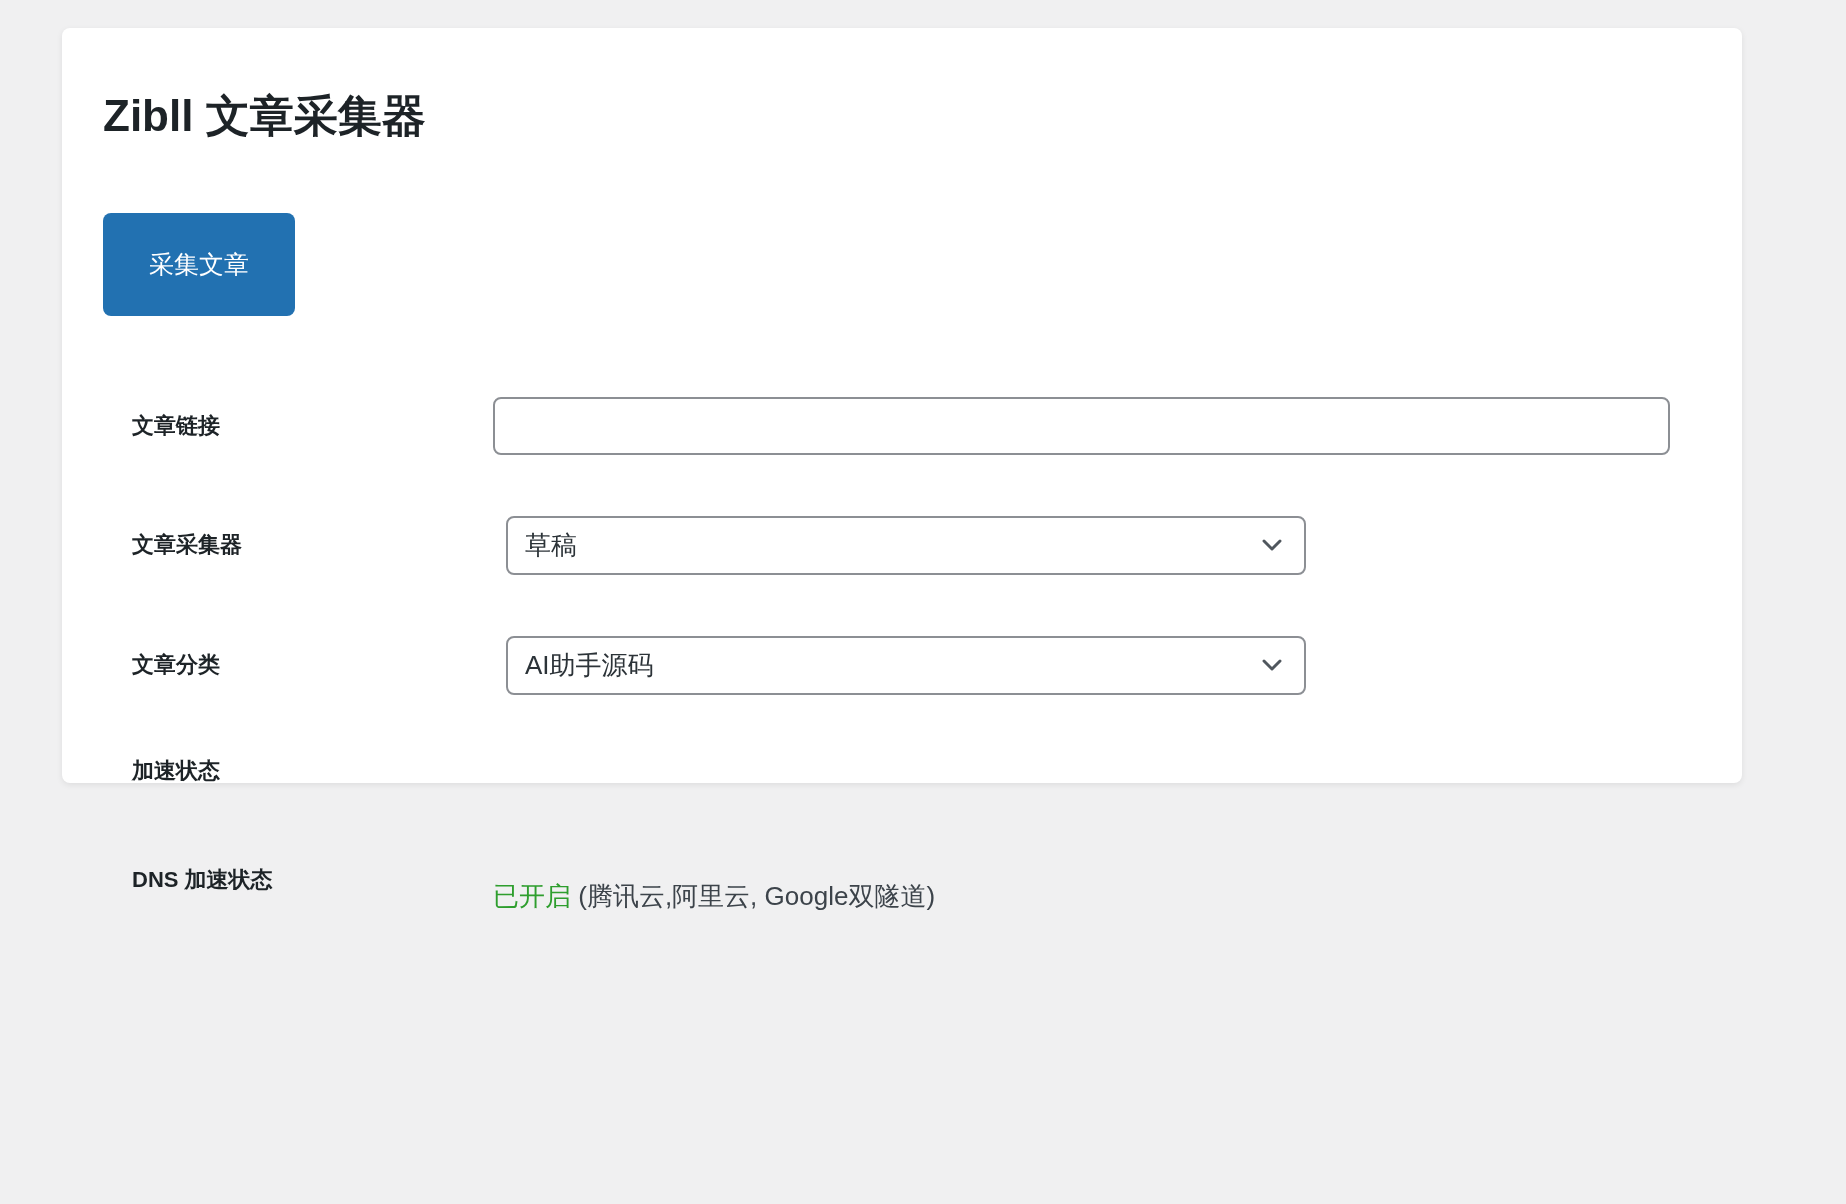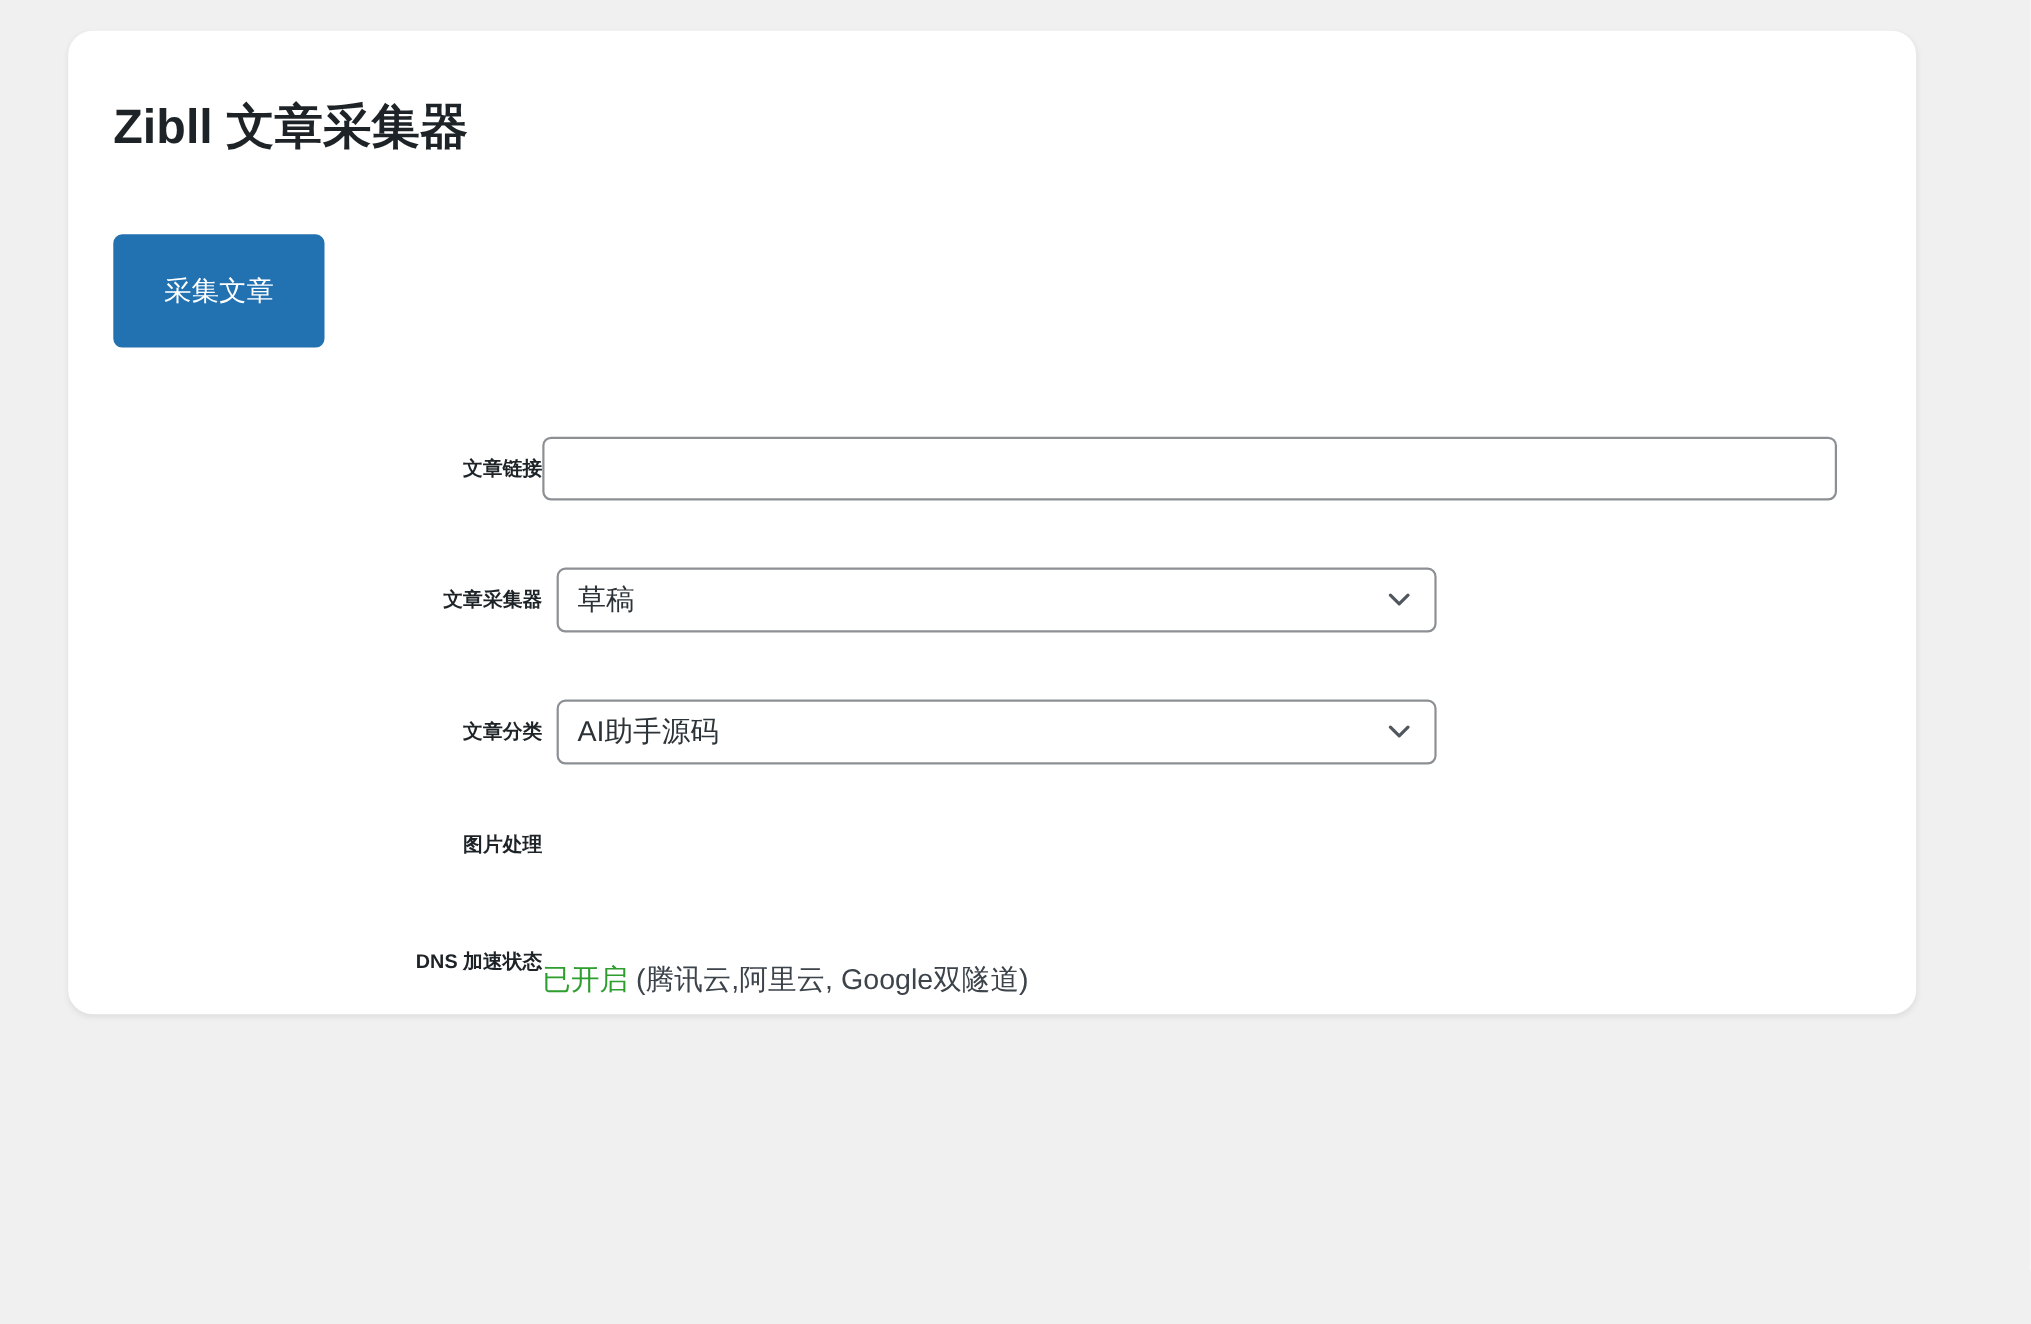--- a/index.html
+++ b/index.html
@@ -12,23 +12,23 @@
     background: #f0f0f1;
     position: relative;
     font-family: "Liberation Sans", "DejaVu Sans", sans-serif;
     -webkit-font-smoothing: antialiased;
   }
   .card {
     position: absolute;
     left: 62px;
     top: 28px;
     width: 1680px;
-    height: 894px;
+    height: 755px;
     background: #ffffff;
-    border-radius: 22px;
+    border-radius: 8px;
     box-shadow: 0 2px 6px rgba(0,0,0,0.08);
     box-sizing: border-box;
   }
   .page-title {
     margin: 0;
     padding: 62px 0 0 41px;
     font-size: 44px;
     line-height: 1.2;
     font-weight: 600;
     color: #1d2327;
@@ -56,24 +56,23 @@
     align-items: center;
     padding-left: 70px;
     margin-bottom: 61px;
   }
   .form-row:last-child {
     margin-bottom: 0;
   }
   .field-label {
     width: 361px;
     flex: 0 0 361px;
-    font-size: 18px;
+    font-size: 22px;
     font-weight: 700;
     color: #1d2327;
-    text-align: right;
   }
   .text-input {
     width: 1177px;
     height: 58px;
     box-sizing: border-box;
     border: 2px solid #8c8f94;
     border-radius: 8px;
     background: #ffffff;
     font-family: inherit;
     font-size: 26px;
@@ -145,21 +144,21 @@
       <div class="field-label">文章分类</div>
       <div class="select-box">
         <span>AI助手源码</span>
         <svg class="chevron" viewBox="0 0 24 24" aria-hidden="true">
           <path d="M6 9l6 6 6-6" fill="none" stroke="#50575e" stroke-width="2.2" stroke-linecap="round" stroke-linejoin="round"></path>
         </svg>
       </div>
     </div>
 
     <div class="form-row">
-      <div class="field-label">图片处理</div>
+      <div class="field-label">加速状态</div>
     </div>
 
     <div class="form-row">
       <div class="field-label">DNS 加速状态</div>
       <div class="status-line">
         <span class="status-on">已开启</span><span> (腾讯云,阿里云, Google双隧道)</span>
       </div>
     </div>
 
   </div>

